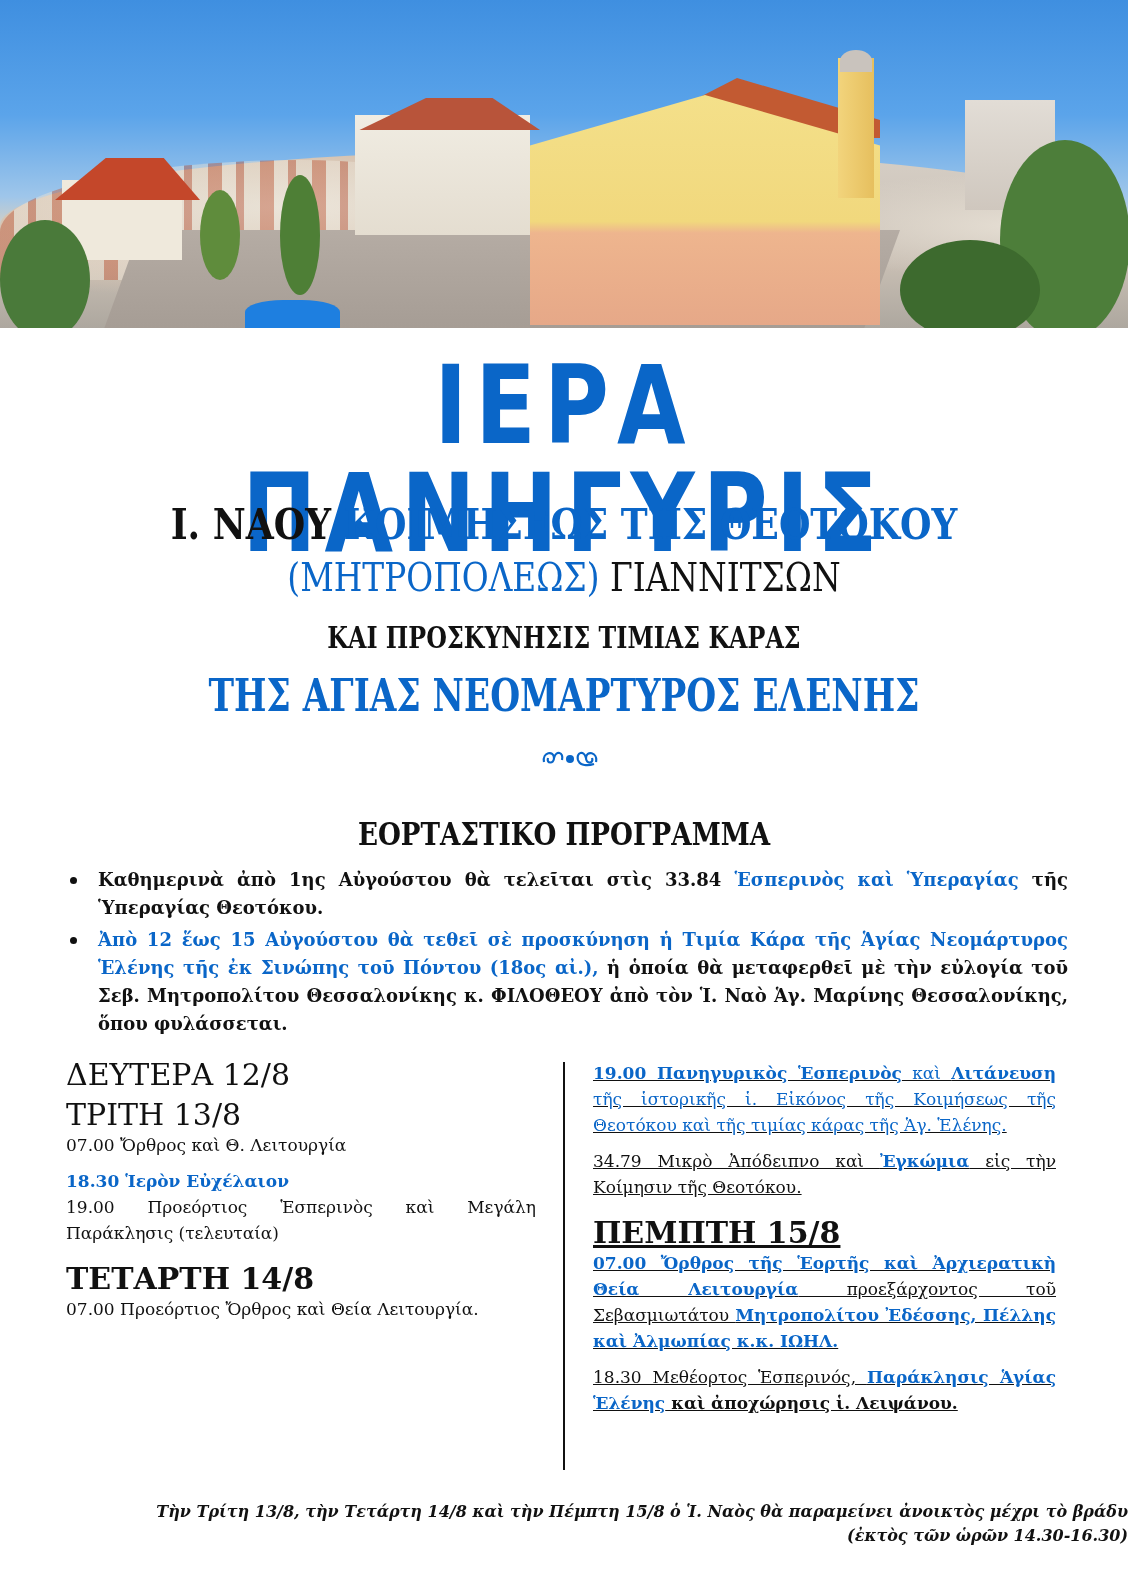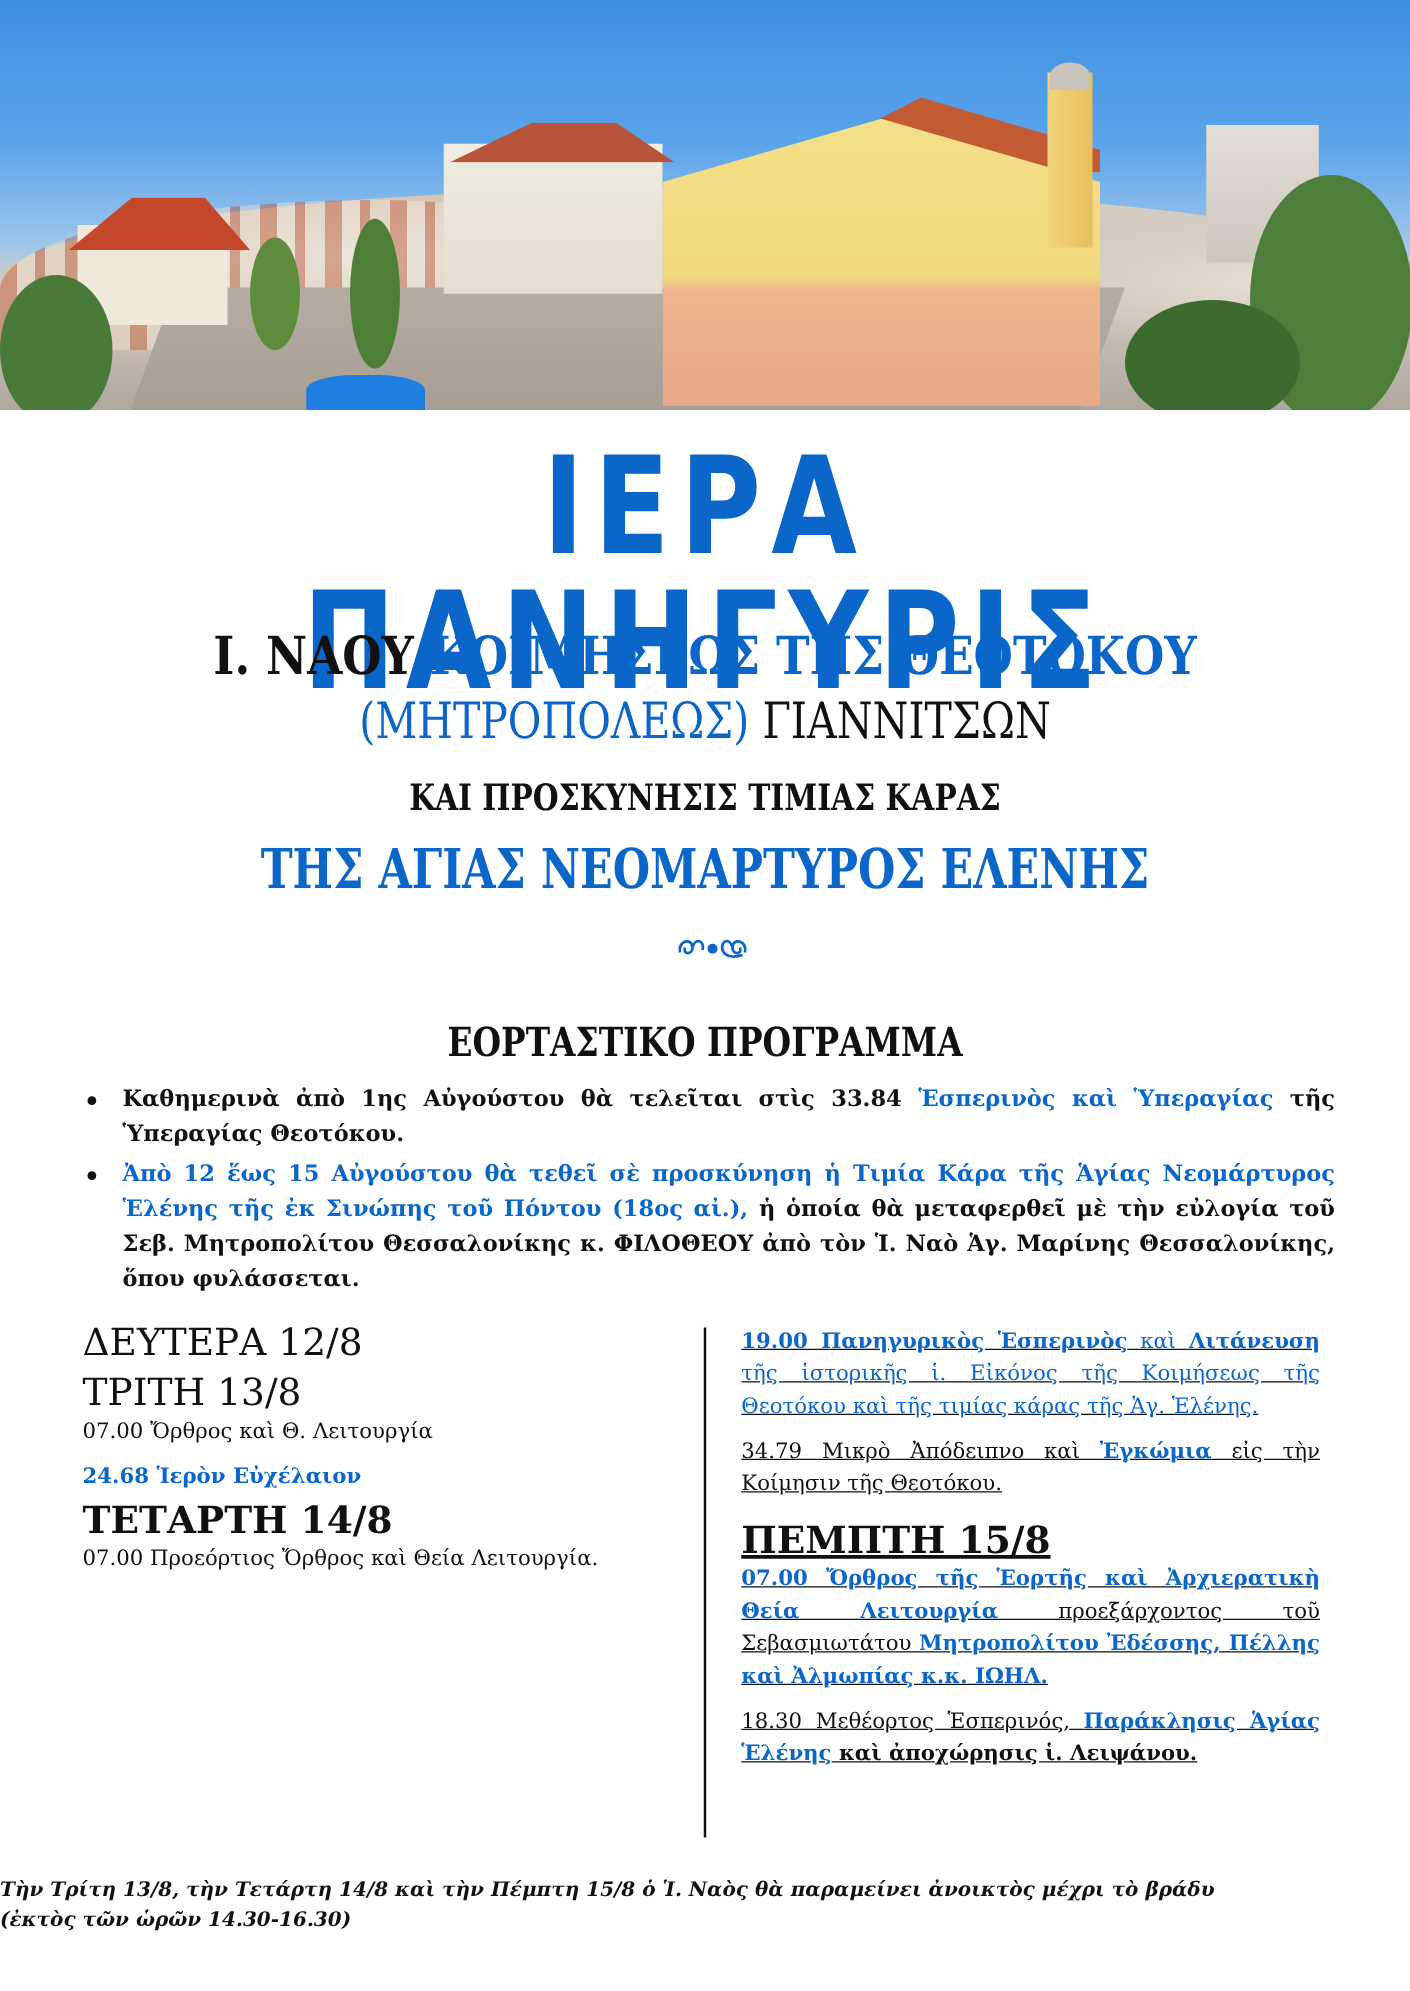--- a/index.html
+++ b/index.html
@@ -110,21 +110,21 @@
   .col-left { left: 66px; }
   .col-right { left: 593px; width: 463px; text-decoration: underline; }
   .divider { position: absolute; left: 563px; top: 1062px; width: 2px; height: 408px; background: #111; }
   .day { font-size: 30px; line-height: 30px; margin-bottom: 2px; }
   .day.bold { font-weight: bold; }
   .entry { text-align: justify; margin-bottom: 10px; }
   .entry.tight { margin-bottom: 0; }
   .b { font-weight: bold; }
   .gap { height: 8px; }
 
-  .footer { position: absolute; left: 0; width: 1128px; top: 1500px; text-align: left;
+  .footer { position: absolute; left: 0; width: 1128px; top: 1500px; text-align: right;
     font-style: italic; font-weight: bold; font-size: 16px; line-height: 24px; }
 </style>
 </head>
 <body>
 
 <div class="photo">
   <div class="town"></div>
   <div class="roofs"></div>
   <div class="plaza"></div>
   <div class="pool"></div>
@@ -170,21 +170,22 @@
   <li>
     <span class="blue">Ἀπὸ 12 ἕως 15 Αὐγούστου θὰ τεθεῖ σὲ προσκύνηση ἡ Τιμία Κάρα τῆς Ἁγίας Νεομάρτυρος Ἑλένης τῆς ἐκ Σινώπης τοῦ Πόντου (18ος αἰ.),</span><span> ἡ ὁποία θὰ μεταφερθεῖ μὲ τὴν εὐλογία τοῦ Σεβ. Μητροπολίτου Θεσσαλονίκης κ. ΦΙΛΟΘΕΟΥ ἀπὸ τὸν Ἱ. Ναὸ Ἁγ. Μαρίνης Θεσσαλονίκης, ὅπου φυλάσσεται.</span>
   </li>
 </ul>
 
 <div class="col col-left">
   <div class="day">ΔΕΥΤΕΡΑ 12/8</div>
   <div class="gap"></div>
   <div class="day">ΤΡΙΤΗ 13/8</div>
   <p class="entry">07.00 Ὄρθρος καὶ Θ. Λειτουργία</p>
-  <p class="entry tight blue b">24.68 Ἱερὸν Εὐχέλαιον</p>
+  <p class="entry tight blue b">18.30 Ἱερὸν Εὐχέλαιον</p>
+  <p class="entry">19.00 Προεόρτιος Ἑσπερινὸς καὶ Μεγάλη Παράκλησις (τελευταία)</p>
   <div class="gap"></div>
   <div class="day bold">ΤΕΤΑΡΤΗ 14/8</div>
   <p class="entry">07.00 Προεόρτιος Ὄρθρος καὶ Θεία Λειτουργία.</p>
 </div>
 
 <div class="divider"></div>
 
 <div class="col col-right">
   <p class="entry blue">
     <span class="b">19.00 Πανηγυρικὸς Ἑσπερινὸς</span><span> καὶ </span><span class="b">Λιτάνευση</span><span> τῆς ἱστορικῆς ἱ. Εἰκόνος τῆς Κοιμήσεως τῆς Θεοτόκου καὶ τῆς τιμίας κάρας τῆς Ἁγ. Ἑλένης.</span>

